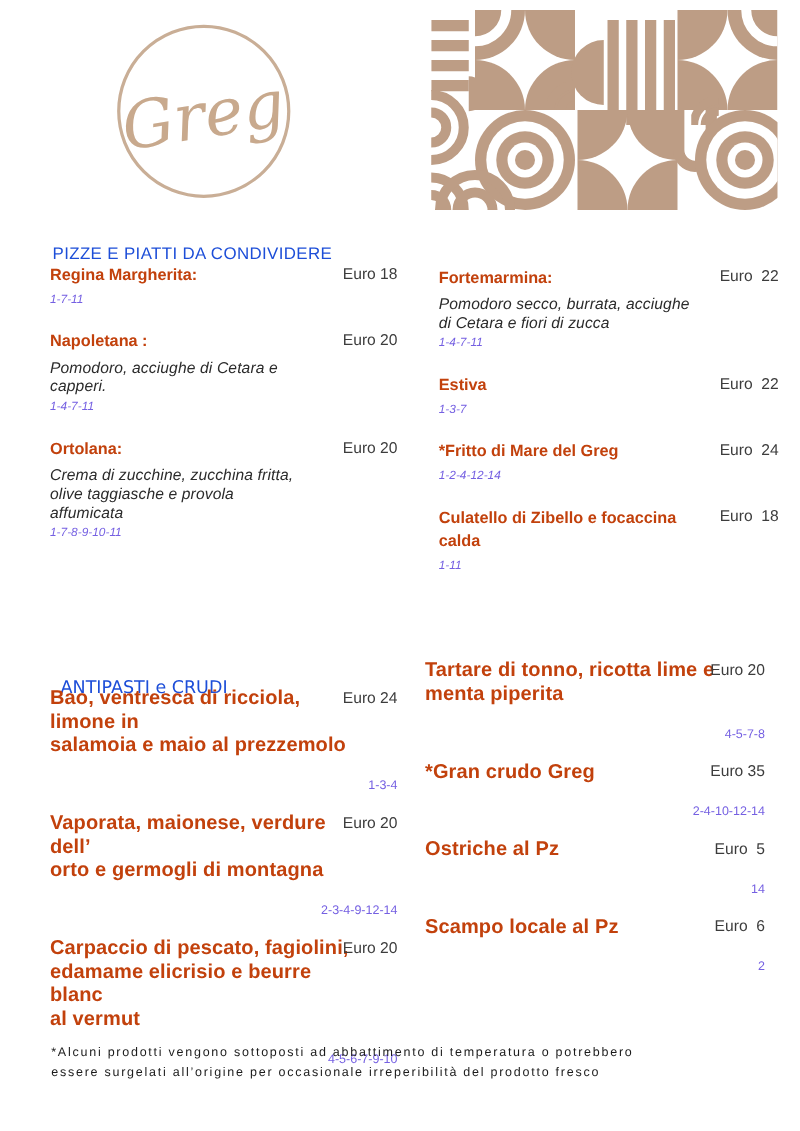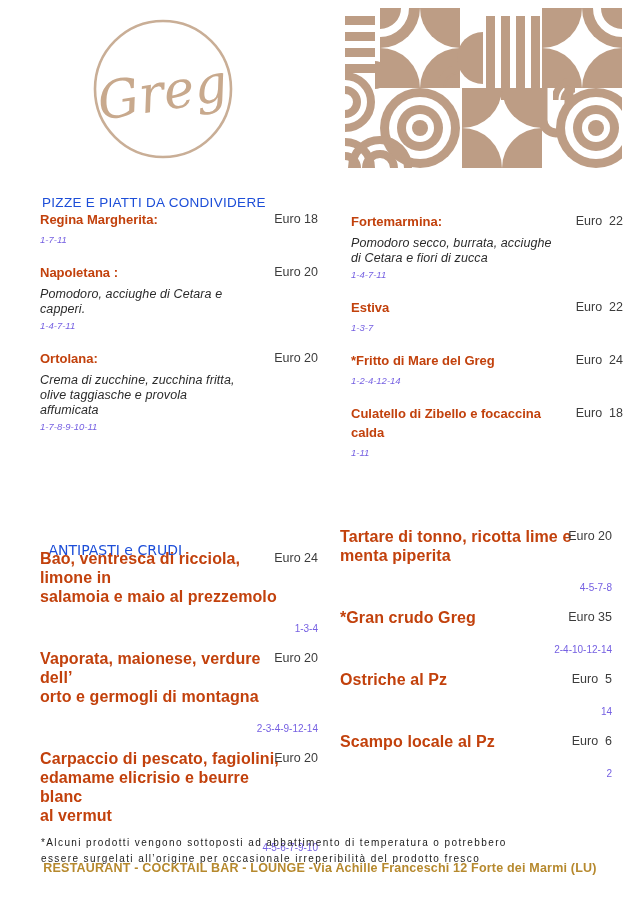--- a/index.html
+++ b/index.html
@@ -272,15 +272,14 @@
 
       <div class="item">
         <div class="iname">Scampo locale al Pz</div>
         <div class="iprice">Euro  6</div>
         <div class="iallerg">2</div>
       </div>
     </div>
 
   <div class="disclaimer">*Alcuni prodotti vengono sottoposti ad abbattimento di temperatura o potrebbero
 essere surgelati all’origine per occasionale irreperibilità del prodotto fresco</div>
-  <div class="address">RESTAURANT - COCKTAIL BAR - LOUNGE -Via Achille Franceschi 12 Forte dei Marmi (LU)</div>
 
 </div>
 
 </body></html>

